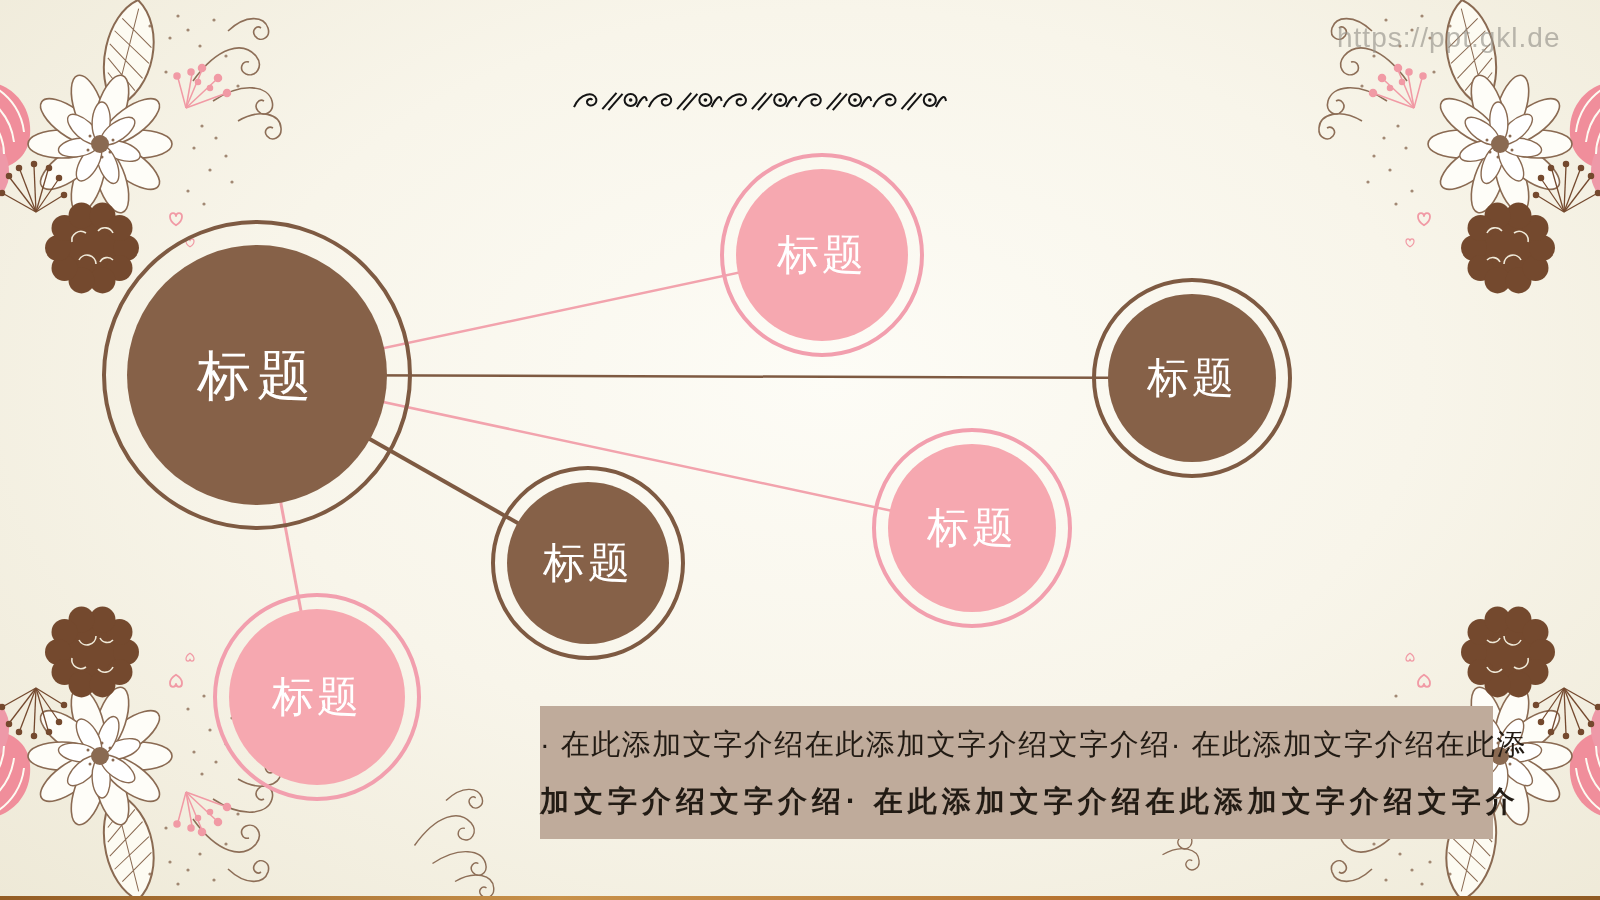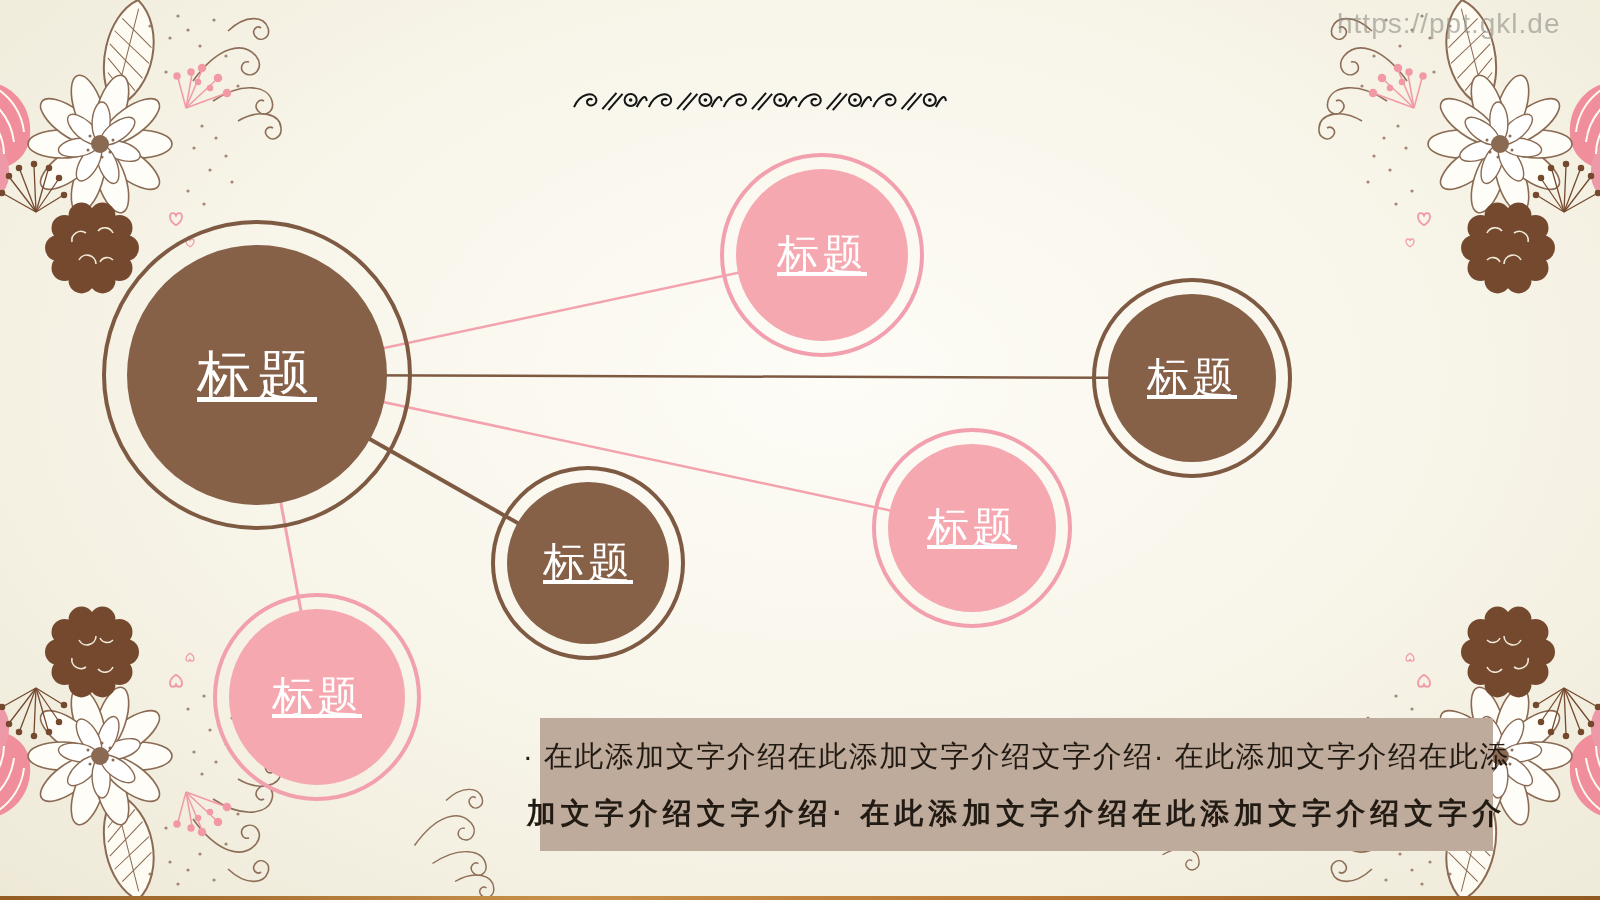--- a/index.html
+++ b/index.html
@@ -10,46 +10,46 @@
   }
   svg{display:block}
   .deco-layer{position:absolute;left:0;top:0;z-index:1;}
   .connector-layer{position:absolute;left:0;top:0;z-index:2;}
   .page-title{
     position:absolute;left:360px;top:20px;width:800px;z-index:4;
     text-align:center;font-size:57px;font-weight:900;color:#0f0f0f;letter-spacing:3px;
   }
   .flourish{position:absolute;left:572px;top:86px;z-index:4;}
   .watermark{
-    position:absolute;left:1337px;top:8px;z-index:6;white-space:nowrap;
+    position:absolute;left:1337px;top:22px;z-index:6;white-space:nowrap;
     font-size:28px;color:rgba(150,148,140,0.65);letter-spacing:1px;
   }
   
   .ring{
     position:absolute;border-radius:50%;box-sizing:border-box;z-index:3;
     display:flex;align-items:center;justify-content:center;
   }
   .ring.brown{border:4px solid #7e5a42;}
   .ring.pink{border:4px solid #f29fae;}
   .fill{
     border-radius:50%;display:flex;flex-direction:column;align-items:center;justify-content:center;
     width:calc(100% - 24px);height:calc(100% - 24px);
-    color:#fff;text-align:left;text-decoration:underline;
+    color:#fff;text-align:left;
   }
   .brown .fill{background:#866148;}
   .pink .fill{background:#f6a8b0;}
   .node-label{font-size:42px;letter-spacing:3px;line-height:1.1;}
   .central{border-width:5px;}
   .central .fill{width:calc(100% - 42px);height:calc(100% - 42px);}
   .central-line{font-size:54px;letter-spacing:6px;line-height:76px;}
   
   .desc-panel{
     position:absolute;left:540px;top:706px;width:953px;height:133px;z-index:5;
     background:#bfab9b;color:#221b14;
-    display:flex;flex-direction:column;align-items:center;justify-content:center;margin-top:12px;
+    display:flex;flex-direction:column;justify-content:center;
   }
   .desc-line{font-size:29px;line-height:57px;white-space:nowrap;text-align:center;}
   .desc-line.l1{letter-spacing:1.5px;}
   .desc-line.l2{letter-spacing:5px;font-weight:bold;}
   .bottom-bar{
     position:absolute;left:0;bottom:0;width:1600px;height:4px;z-index:7;
     background:linear-gradient(90deg,#935c24 0%,#c8914a 35%,#b5712e 70%,#8f5a22 100%);
   }
 </style>
 </head>

